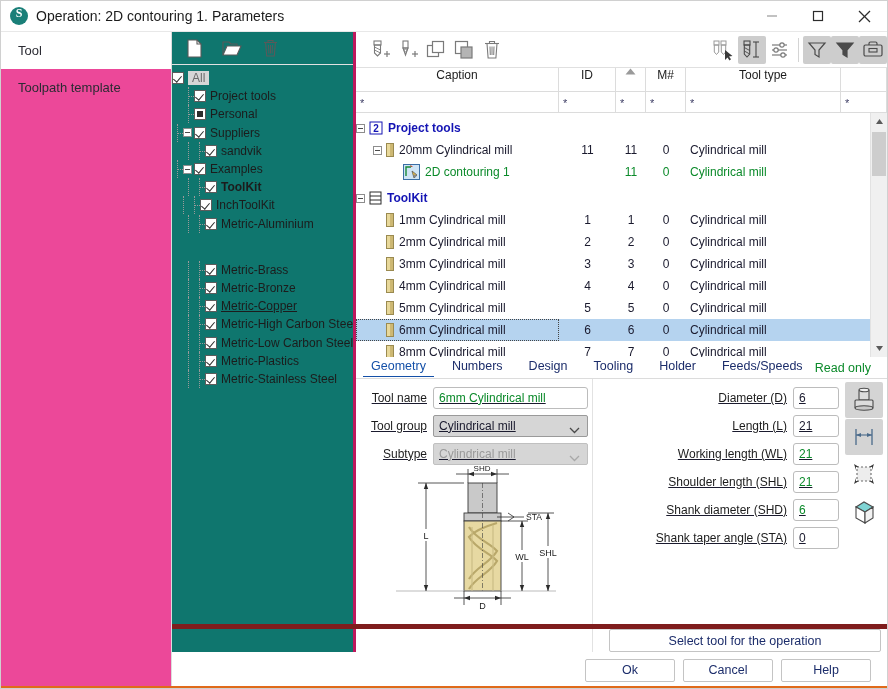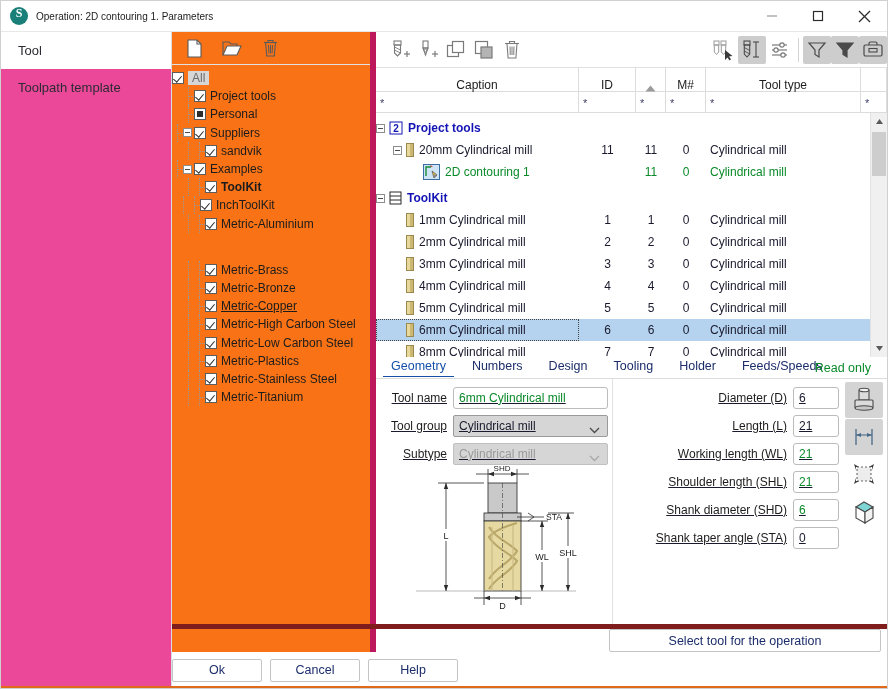--- a/index.html
+++ b/index.html
@@ -13,36 +13,36 @@
     overflow: hidden;
   }
   .window { width:888px; height:689px; position:relative; border:1px solid #d0d0d0; background:#fff; }
 
   
   .titlebar { height:31px; display:flex; align-items:center; border-bottom:1px solid #e8e8e8; background:#fff; }
   .app-icon { width:18px; height:18px; margin-left:9px; margin-right:8px; border-radius:50%;
               background:#1a7f78; position:relative; flex:none; }
   .app-icon::after { content:"S"; position:absolute; left:0; right:0; top:-1px; text-align:center;
                      color:#fff; font-size:12px; font-weight:bold; font-family:"Liberation Serif", serif; }
-  .title-text { font-size:10px; color:#1c1c1c; }
+  .title-text { font-size:14px; color:#1c1c1c; }
   .win-btns { margin-left:auto; display:flex; height:31px; }
   .win-btn { width:46px; height:31px; display:flex; align-items:center; justify-content:center; }
   .win-btn svg { display:block; }
 
   
   .body-area { position:absolute; top:31px; left:0; right:0; bottom:0; display:flex; }
 
   
   .leftnav { width:171px; background:#ec4899; border-right:1px solid #dcdcdc; flex:none; position:relative; }
   .nav-item { height:37px; display:flex; align-items:center; padding-left:17px; font-size:13px; color:#2b2b33; }
   .nav-item.selected { background:#ffffff; }
 
   
-  .treecol { width:204px; flex:none; background:#f97316; display:flex; flex-direction:column;
-             border-right:6px solid #be185d; }
+  .treecol { width:184px; flex:none; background:#0f766e; display:flex; flex-direction:column;
+             border-right:3px solid #be185d; }
   .tree-toolbar { height:33px; display:flex; align-items:center; gap:14px; padding-left:10px;
                   border-bottom:1px solid #e2e2e2; }
   .tbtn { width:24px; height:22px; display:flex; align-items:center; justify-content:center; }
   .tree { padding-top:4px; overflow:hidden; flex:1; }
   .trow { display:flex; align-items:center; height:18.2px; font-size:12px; color:#1c1c1c; white-space:nowrap; }
   .tw { width:11px; height:18px; flex:none; position:relative; }
   .tw.dots::before { content:""; position:absolute; left:5px; top:0; bottom:0; width:0;
                      border-left:1px dotted #9a9a9a; }
   .tw.tee::before { content:""; position:absolute; left:5px; top:0; bottom:0; width:0;
                     border-left:1px dotted #9a9a9a; }
@@ -65,21 +65,21 @@
 
   
   .rtoolbar { height:36px; display:flex; align-items:center; border-bottom:1px solid #e0e0e0; padding-left:10px; }
   .rbtn { width:28px; height:28px; display:flex; align-items:center; justify-content:center; border-radius:2px; }
   .rbtn.active { background:#cdcdcd; }
   .tb-sep { width:1px; height:24px; background:#d4d4d4; margin:0 4px; }
   .tb-gap { flex:1; }
 
   
   .ghead { display:flex; height:24px; border-bottom:1px solid #dcdcdc; background:#fff; font-size:12px; }
-  .gh { display:flex; align-items:flex-end; justify-content:center; border-right:1px solid #dcdcdc;
+  .gh { display:flex; align-items:flex-start; justify-content:center; border-right:1px solid #dcdcdc;
         color:#1c1c1c; height:24px; }
   .gfilter { display:flex; height:21px; border-bottom:1px solid #dcdcdc; font-size:11px; }
   .gf { border-right:1px solid #dcdcdc; display:flex; align-items:center; padding-left:4px;
         color:#3c3c64; height:21px; }
   .c-caption { width:203px; } .c-id { width:57px; } .c-sort { width:30px; }
   .c-mno { width:40px; } .c-type { width:155px; } .c-end { flex:1; }
 
   
   .gbody { position:relative; flex:none; height:244px; overflow:hidden; }
   .gscroll { position:absolute; right:0; top:0; bottom:0; width:17px; background:#f0f0f0;
@@ -126,21 +126,21 @@
   .icbtn { width:38px; height:36px; display:flex; align-items:center; justify-content:center;
            margin-bottom:1px; border-radius:2px; }
   .icbtn.pressed { background:#d4d4d4; }
 
   
   .footer { position:absolute; left:171px; right:0; bottom:0; }
   .sel-btn-wrap { height:28px; display:flex; align-items:center; justify-content:flex-end;
                   border-top:5px solid #7f1d1d; padding-right:6px; }
   .sel-btn { width:272px; height:23px; border:1px solid #c4c4c4; background:#fff; border-radius:2px;
              display:flex; align-items:center; justify-content:center; font-size:12.5px; color:#1c2d6b; }
-  .btnrow { height:36px; display:flex; align-items:center; gap:8px;
+  .btnrow { height:36px; display:flex; align-items:center; justify-content:flex-end; gap:8px;
             padding-right:16px; background:#fff; }
   .dlgbtn { width:90px; height:23px; border:1px solid #c4c4c4; background:#fff; border-radius:2px;
             display:flex; align-items:center; justify-content:center; font-size:12.5px; color:#1c2d6b; }
   .bottom-accent { position:absolute; left:0; right:0; bottom:0; height:2px; background:#e06a1a; }
 </style>
 </head>
 <body>
 
 <div class="window">
 
@@ -288,26 +288,20 @@
             <span class="tw dots"></span>
             <span class="tw tee"></span>
             <span class="cb checked"></span>
             <span class="tlabel">Metric-Plastics</span>
           </div>
           <div class="trow" style="padding-left: 11px;">
             <span class="tw dots"></span>
             <span class="tw tee"></span>
             <span class="cb checked"></span>
             <span class="tlabel">Metric-Stainless Steel</span>
-          </div>
-          <div class="trow" style="padding-left: 11px;">
-            <span class="tw dots"></span>
-            <span class="tw tee"></span>
-            <span class="cb checked"></span>
-            <span class="tlabel">Metric-Titanium</span>
           </div>
         </div>
     </div>
 
     <div class="rightpane">
 
       <div class="rtoolbar">
         <div class="rbtn">
           <svg width="22" height="22" viewBox="0 0 22 22">
               <rect x="5" y="2" width="7" height="4" fill="none" stroke="#7a7a7a" stroke-width="1.1"></rect>

